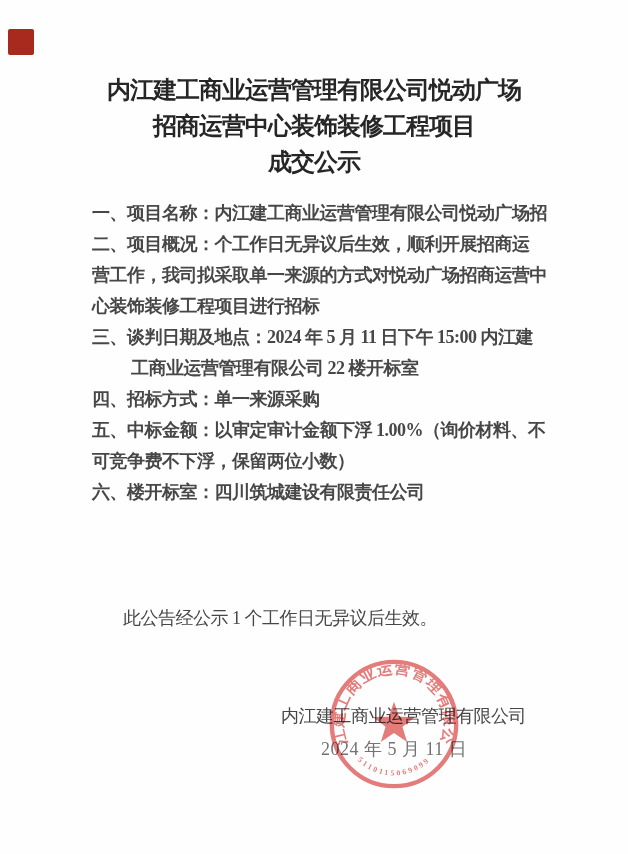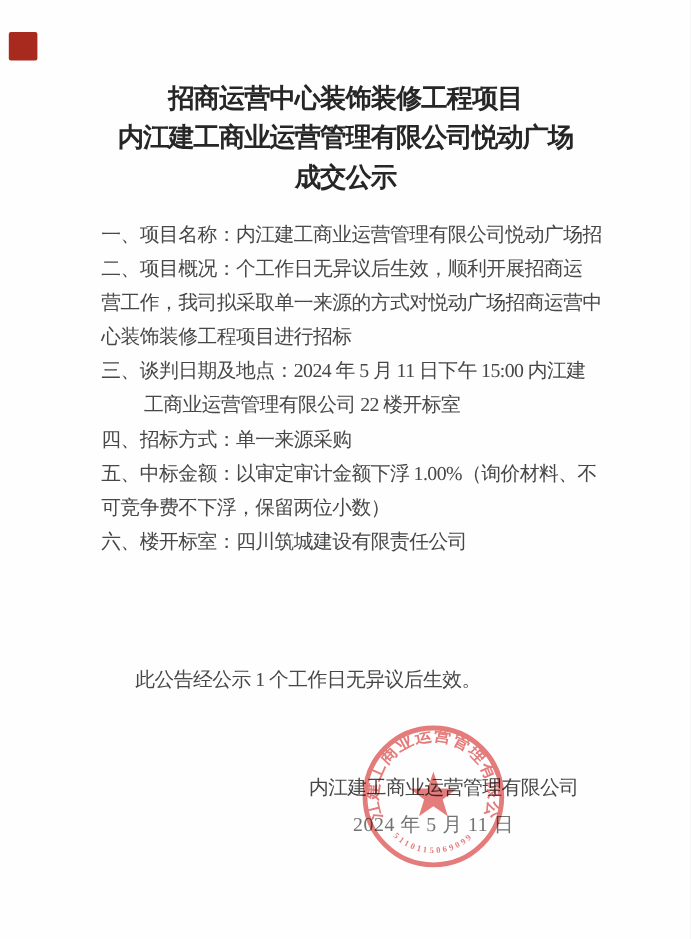--- a/index.html
+++ b/index.html
@@ -22,21 +22,21 @@
     font-size:24px;line-height:36px;
     letter-spacing:-1px;
   }
   .body-block{
     position:absolute;left:92px;top:198px;width:452px;
     color:#474747;
     font-size:18px;line-height:31px;
     letter-spacing:-0.5px;
     white-space:nowrap;
   }
-  .body-line{height:31px;}
+  .body-line{height:31px;font-weight:bold;}
   .body-line.indent{padding-left:39px;}
   .closing-line{
     position:absolute;left:123px;top:606px;
     color:#474747;font-size:18px;letter-spacing:-0.5px;
     white-space:nowrap;
   }
   .sig-company{
     position:absolute;left:281px;top:704px;
     color:#474747;font-size:18px;letter-spacing:-0.5px;white-space:nowrap;
   }
@@ -58,22 +58,22 @@
   .stamp .serial{font-size:8px;font-weight:700;letter-spacing:2.5px;}
 </style>
 </head>
 <body>
 
 <div class="page">
 
   <div class="corner-mark" style="background:#a8291e;"></div>
 
   <div class="title-block">
+    <div>内江建工商业运营管理有限公司悦动广场</div>
     <div>招商运营中心装饰装修工程项目</div>
-    <div>内江建工商业运营管理有限公司悦动广场</div>
     <div>成交公示</div>
   </div>
 
   <div class="body-block">
     <div class="body-line">一、项目名称：内江建工商业运营管理有限公司悦动广场招</div>
     <div class="body-line">二、项目概况：个工作日无异议后生效，顺利开展招商运</div>
     <div class="body-line">营工作，我司拟采取单一来源的方式对悦动广场招商运营中</div>
     <div class="body-line">心装饰装修工程项目进行招标</div>
     <div class="body-line">三、谈判日期及地点：2024 年 5 月 11 日下午 15:00 内江建</div>
     <div class="body-line indent">工商业运营管理有限公司 22 楼开标室</div>

